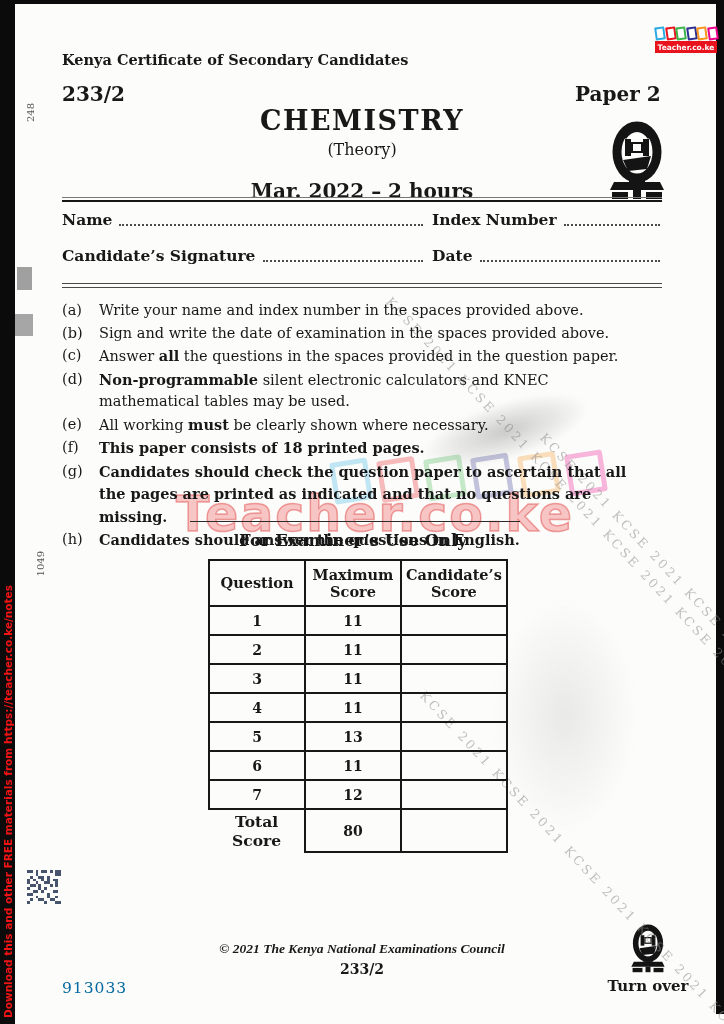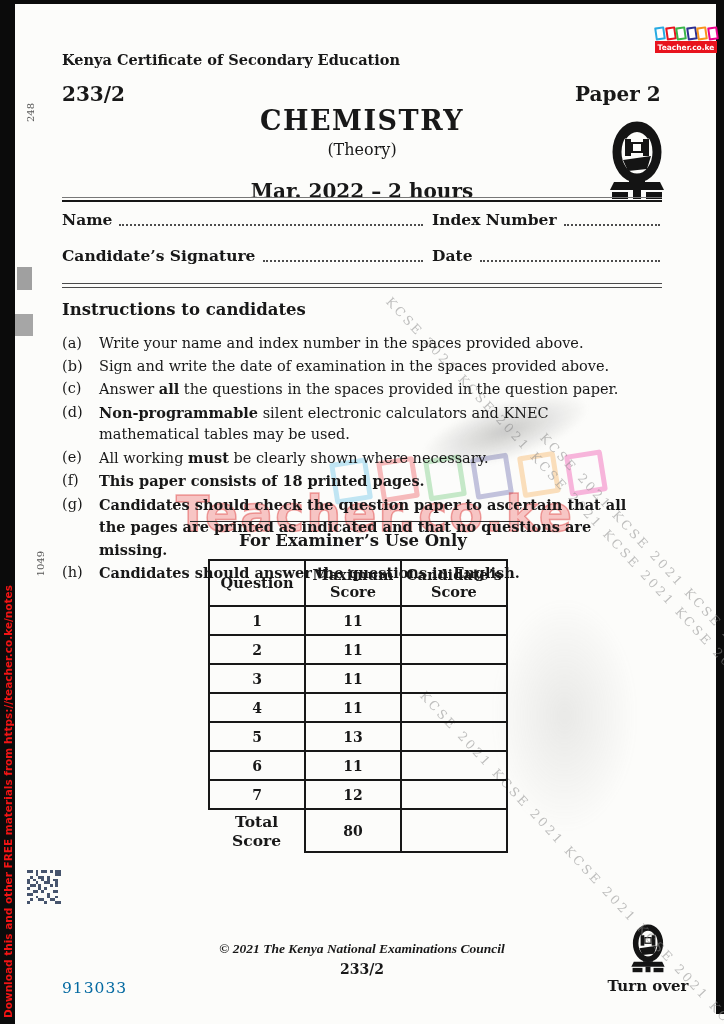--- a/index.html
+++ b/index.html
@@ -111,21 +111,21 @@
       <span class="book" style="border-color: rgb(247, 148, 29);"></span>
       <span class="book" style="border-color: rgb(236, 0, 140);"></span>
     </div>
   <div class="wm-text">Teacher.co.ke</div>
   <div class="stamp" id="stamp1">KCSE 2021 KCSE 2021 KCSE 2021 KCSE 2021 KCSE 2021</div>
   <div class="stamp" id="stamp2">KCSE 2021 KCSE 2021 KCSE 2021 KCSE 2021 KCSE 2021</div>
   <div class="stamp" id="stamp3">KCSE 2021 KCSE 2021 KCSE 2021 KCSE 2021 KCSE 2021</div>
   <div class="smudge1"></div>
   <div class="smudge2"></div>
 
-  <div class="cert">Kenya Certificate of Secondary Education</div>
+  <div class="cert">Kenya Certificate of Secondary Candidates</div>
   <div class="code">233/2</div>
   <div class="paperlbl">Paper 2</div>
   <div class="subject">CHEMISTRY</div>
   <div class="theory">(Theory)</div>
   <div class="session">Mar. 2022  –  2 hours</div>
 
   <div class="logo">
     <div class="logo-books">
         <span class="book" style="border-color: rgb(41, 171, 226);"></span>
         <span class="book" style="border-color: rgb(232, 19, 29);"></span>
@@ -164,21 +164,20 @@
     <span class="lbl">Candidate’s Signature</span>
     <span class="dots"></span>
   </div>
   <div class="field" id="f-date">
     <span class="lbl">Date</span>
     <span class="dots"></span>
   </div>
   <div class="rule2"></div>
 
   <div class="instructions">
-    <div class="ins-head">Instructions to candidates</div>
     <div>
         <div class="ins-row">
           <span class="ins-label">(a)</span>
           <span class="ins-text"><span>Write your name and index number in the spaces provided above.</span></span>
         </div>
         <div class="ins-row">
           <span class="ins-label">(b)</span>
           <span class="ins-text"><span>Sign and write the date of examination in the spaces provided above.</span></span>
         </div>
         <div class="ins-row">

